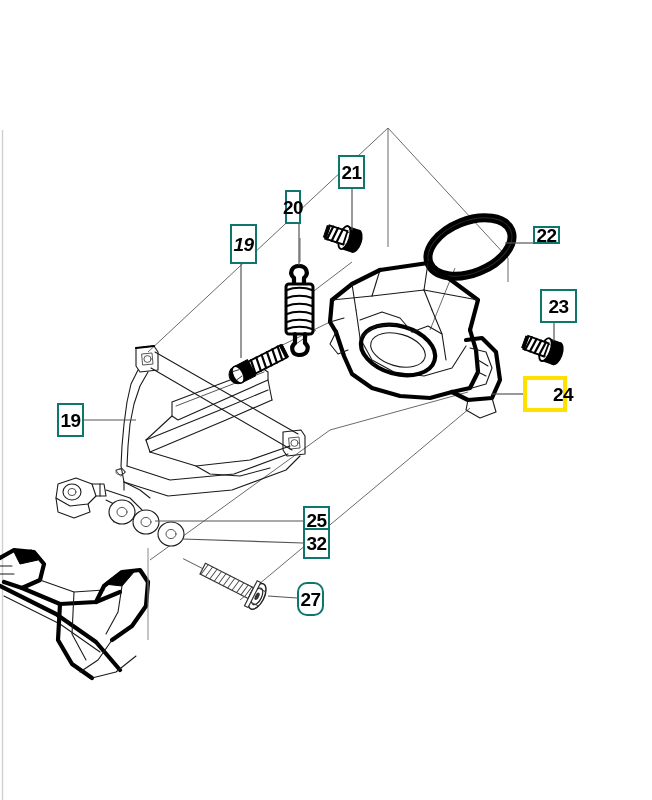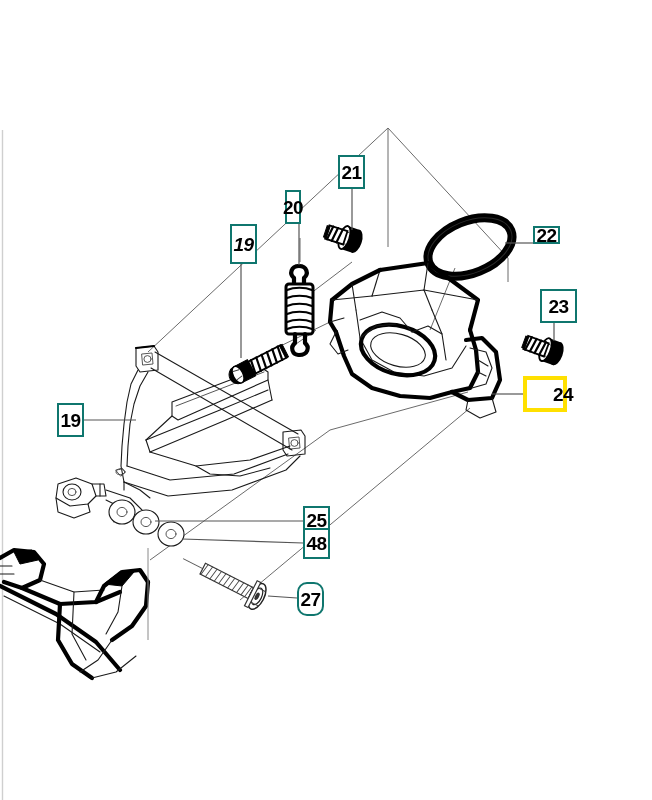--- a/index.html
+++ b/index.html
@@ -312,20 +312,20 @@
 
   <div class="callout highlight" style="left:523px; top:376px; width:31px; height:36px;">
     <span class="callout-num">24</span>
   </div>
 
   <div class="callout cyan" style="left:303px; top:506px; width:27px; height:28px;align-items:center;">
     <span class="callout-num">25</span>
   </div>
 
   <div class="callout cyan" style="left:303px; top:528px; width:27px; height:31px;">
-    <span class="callout-num">48</span>
+    <span class="callout-num">32</span>
   </div>
 
   <div class="callout cyan" style="left:297px; top:582px; width:27px; height:34px;border-radius:10px;">
     <span class="callout-num">27</span>
   </div>
 
 </div>
 
 </body></html>

